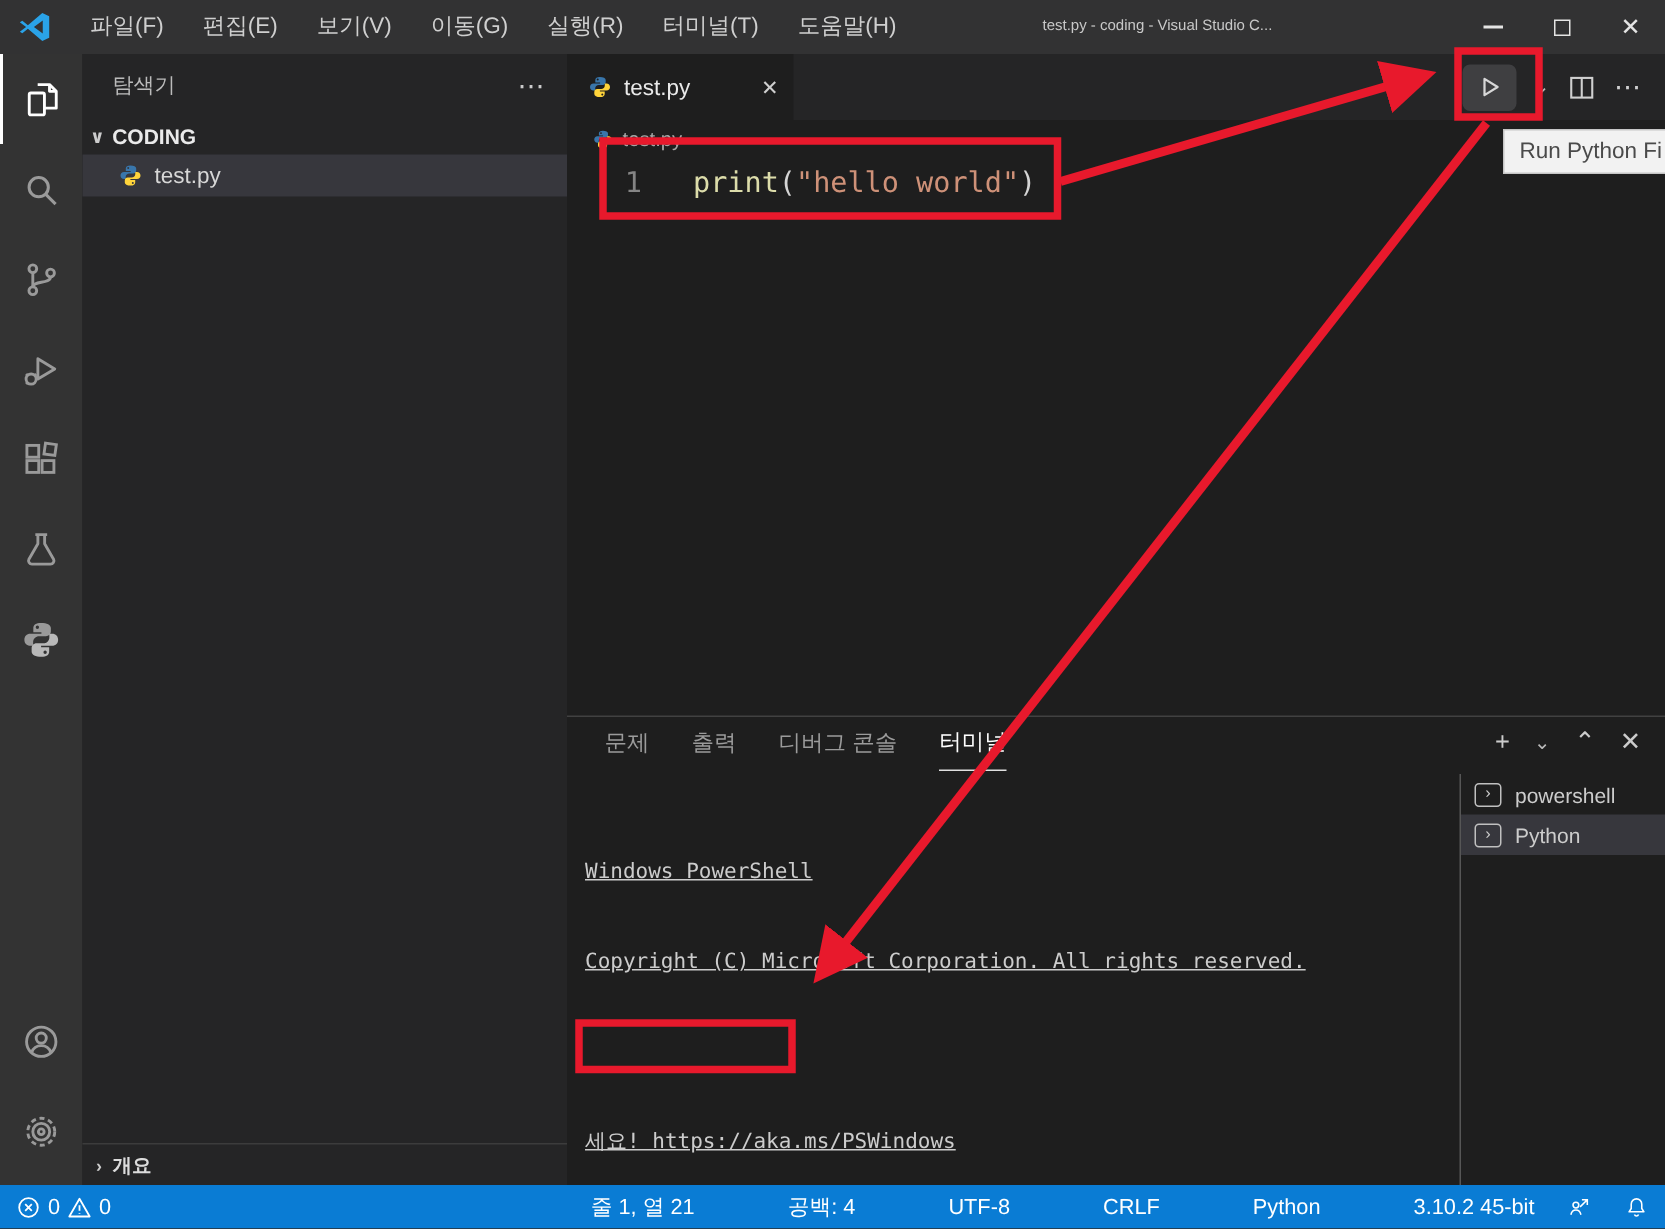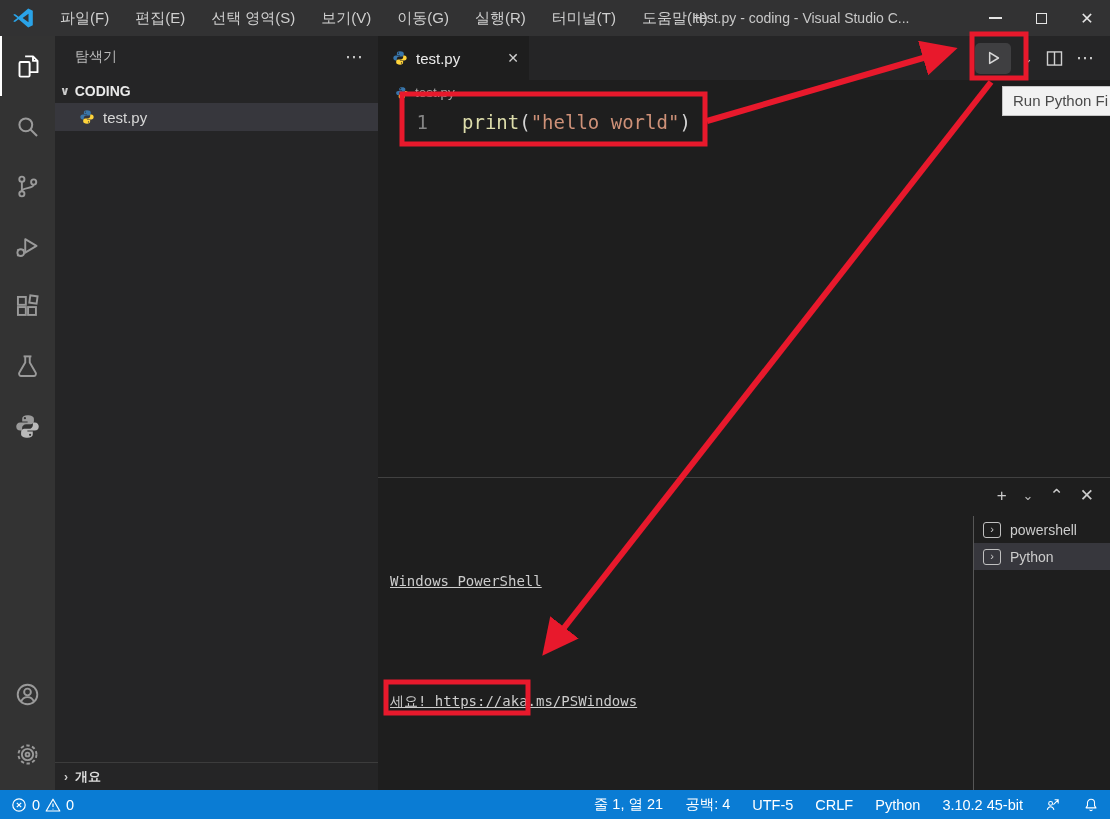--- a/index.html
+++ b/index.html
@@ -3,21 +3,21 @@
 <meta charset="utf-8">
 <style>
   * { margin:0; padding:0; box-sizing:border-box; }
   body { background:#555; font-family:"Liberation Sans","DejaVu Sans",sans-serif; }
   .window { position:relative; width:1110px; height:819px; overflow:hidden; background:#1e1e1e; color:#ccc; }
 
   
   .titlebar { position:absolute; top:0; left:0; width:100%; height:36px; background:#323233; display:flex; align-items:center; }
   .vscode-logo { width:24px; height:24px; margin:0 12px 0 11px; flex:none; }
   .menu-item { padding:0 13px; font-size:15px; color:#cfcfcf; height:36px; line-height:36px; }
-  .win-title { position:absolute; left:695px; top:0; height:36px; line-height:36px; font-size:14px; color:#c8c8c8; white-space:nowrap; }
+  .win-title { position:absolute; left:695px; top:0; height:36px; line-height:36px; font-size:10px; color:#c8c8c8; white-space:nowrap; }
   .win-controls { position:absolute; right:0; top:0; height:36px; display:flex; }
   .win-btn { width:46px; height:36px; display:flex; align-items:center; justify-content:center; color:#e4e4e4; font-size:16px; }
   .min-glyph { width:13px; height:1.5px; background:#e4e4e4; }
   .max-glyph { width:11px; height:11px; border:1.3px solid #e4e4e4; }
 
   
   .activitybar { position:absolute; left:0; top:36px; width:55px; height:754px; background:#333333; }
   .ab-item { width:55px; height:60px; display:flex; align-items:center; justify-content:center; color:#9a9a9a; }
   .ab-item.active { color:#ffffff; border-left:2px solid #fff; }
   .ab-item svg { width:27px; height:27px; }
@@ -63,37 +63,36 @@
   .term-side { position:absolute; right:0; top:38px; width:137px; bottom:0; border-left:1px solid #565656; }
   .ts-row { height:27px; display:flex; align-items:center; gap:9px; padding-left:9px; font-size:14px; color:#cccccc; }
   .ts-row.selected { background:#37373d; }
   .ts-icon { width:18px; height:16px; border:1.4px solid #c0c0c0; border-radius:3px; font-size:11px; line-height:13px; text-align:center; color:#cccccc; flex:none; }
 
   
   .statusbar { position:absolute; bottom:0; left:0; width:100%; height:29px; background:#0a7cd4; display:flex; align-items:center; color:#ffffff; font-size:14.5px; padding:0 11px; }
   .sb-left { display:flex; align-items:center; gap:5px; }
   .sb-left svg, .sb-right svg { width:16px; height:16px; display:block; }
   .sb-right { margin-left:auto; display:flex; align-items:center; gap:22px; }
-  .sb-item { white-space:nowrap; }
+  .sb-item { white-space:nowrap;margin-left:40px; }
 
   
   .annotations { position:absolute; inset:0; width:100%; height:100%; pointer-events:none; z-index:50; }
 </style>
 </head>
 <body>
 
 <div class="window">
 
   <div class="titlebar">
     <svg class="vscode-logo" viewBox="0 0 24 24">
       <path fill="#2aa3e8" d="M17.2 2.6 7.6 10.8 3.9 7.9 2.2 8.8l4.2 3.2-4.2 3.2 1.7.9 3.7-2.9 9.6 8.2 4.6-2.2V4.8l-4.6-2.2zm.3 5.1v8.6L11.6 12l5.9-4.3z"></path>
     </svg>
     <div class="menu-item">파일(F)</div>
     <div class="menu-item">편집(E)</div>
-    <div class="menu-item">선택 영역(S)</div>
     <div class="menu-item">보기(V)</div>
     <div class="menu-item">이동(G)</div>
     <div class="menu-item">실행(R)</div>
     <div class="menu-item">터미널(T)</div>
     <div class="menu-item">도움말(H)</div>
     <div class="win-title">test.py - coding - Visual Studio C...</div>
     <div class="win-controls">
       <div class="win-btn">
           <span class="min-glyph"></span>
         </div>
@@ -231,29 +230,36 @@
     </div>
     <div class="code-line">
       <span class="gutter">1</span>
       <span class="code-text"><span class="tok-fn">print</span><span>(</span><span class="tok-str">"hello world"</span><span>)</span></span>
     </div>
   </div>
 
   <div class="tooltip">Run Python Fi</div>
 
   <div class="panel">
+    <div class="panel-tabs">
+      <div class="panel-tab">문제</div>
+      <div class="panel-tab">출력</div>
+      <div class="panel-tab">디버그 콘솔</div>
+      <div class="panel-tab active">터미널</div>
+    </div>
     <div class="panel-actions">
       <span>+</span>
       <span class="dd-chev">⌄</span>
       <span>⌃</span>
       <span>✕</span>
     </div>
 
     <div class="term">
       <div class="tl">Windows PowerShell</div>
+      <div class="tl">Copyright (C) Microsoft Corporation. All rights reserved.</div>
       <div class="tl"></div>
       <div class="tl">세요! https://aka.ms/PSWindows</div>
       
       
       
       
       
     </div>
 
     <div class="term-side">
@@ -277,21 +283,21 @@
       <span>0</span>
       <svg viewBox="0 0 16 16" fill="none" stroke="#fff" stroke-width="1.2" stroke-linejoin="round">
           <path d="M8 2.2 14.8 14H1.2z"></path>
           <path d="M8 6.5v3.6M8 11.8v.6"></path>
         </svg>
       <span>0</span>
     </div>
     <div class="sb-right">
       <span class="sb-item">줄 1, 열 21</span>
       <span class="sb-item">공백: 4</span>
-      <span class="sb-item">UTF-5</span>
+      <span class="sb-item">UTF-8</span>
       <span class="sb-item">CRLF</span>
       <span class="sb-item">Python</span>
       <span class="sb-item">3.10.2 45-bit</span>
       <svg viewBox="0 0 20 20" fill="none" stroke="#fff" stroke-width="1.3">
           <circle cx="7" cy="8" r="2.4"></circle>
           <path d="M2.8 16c.6-2.6 2.2-3.9 4.2-3.9s3.6 1.3 4.2 3.9"></path>
           <path d="M10.5 9.5 16.5 3.5M12 3.5h4.5V8"></path>
         </svg>
       <svg viewBox="0 0 20 20" fill="none" stroke="#fff" stroke-width="1.3" stroke-linejoin="round">
           <path d="M10 2.8a4.4 4.4 0 0 0-4.4 4.4v3.6L3.8 13.6h12.4l-1.8-2.8V7.2A4.4 4.4 0 0 0 10 2.8z"></path>

